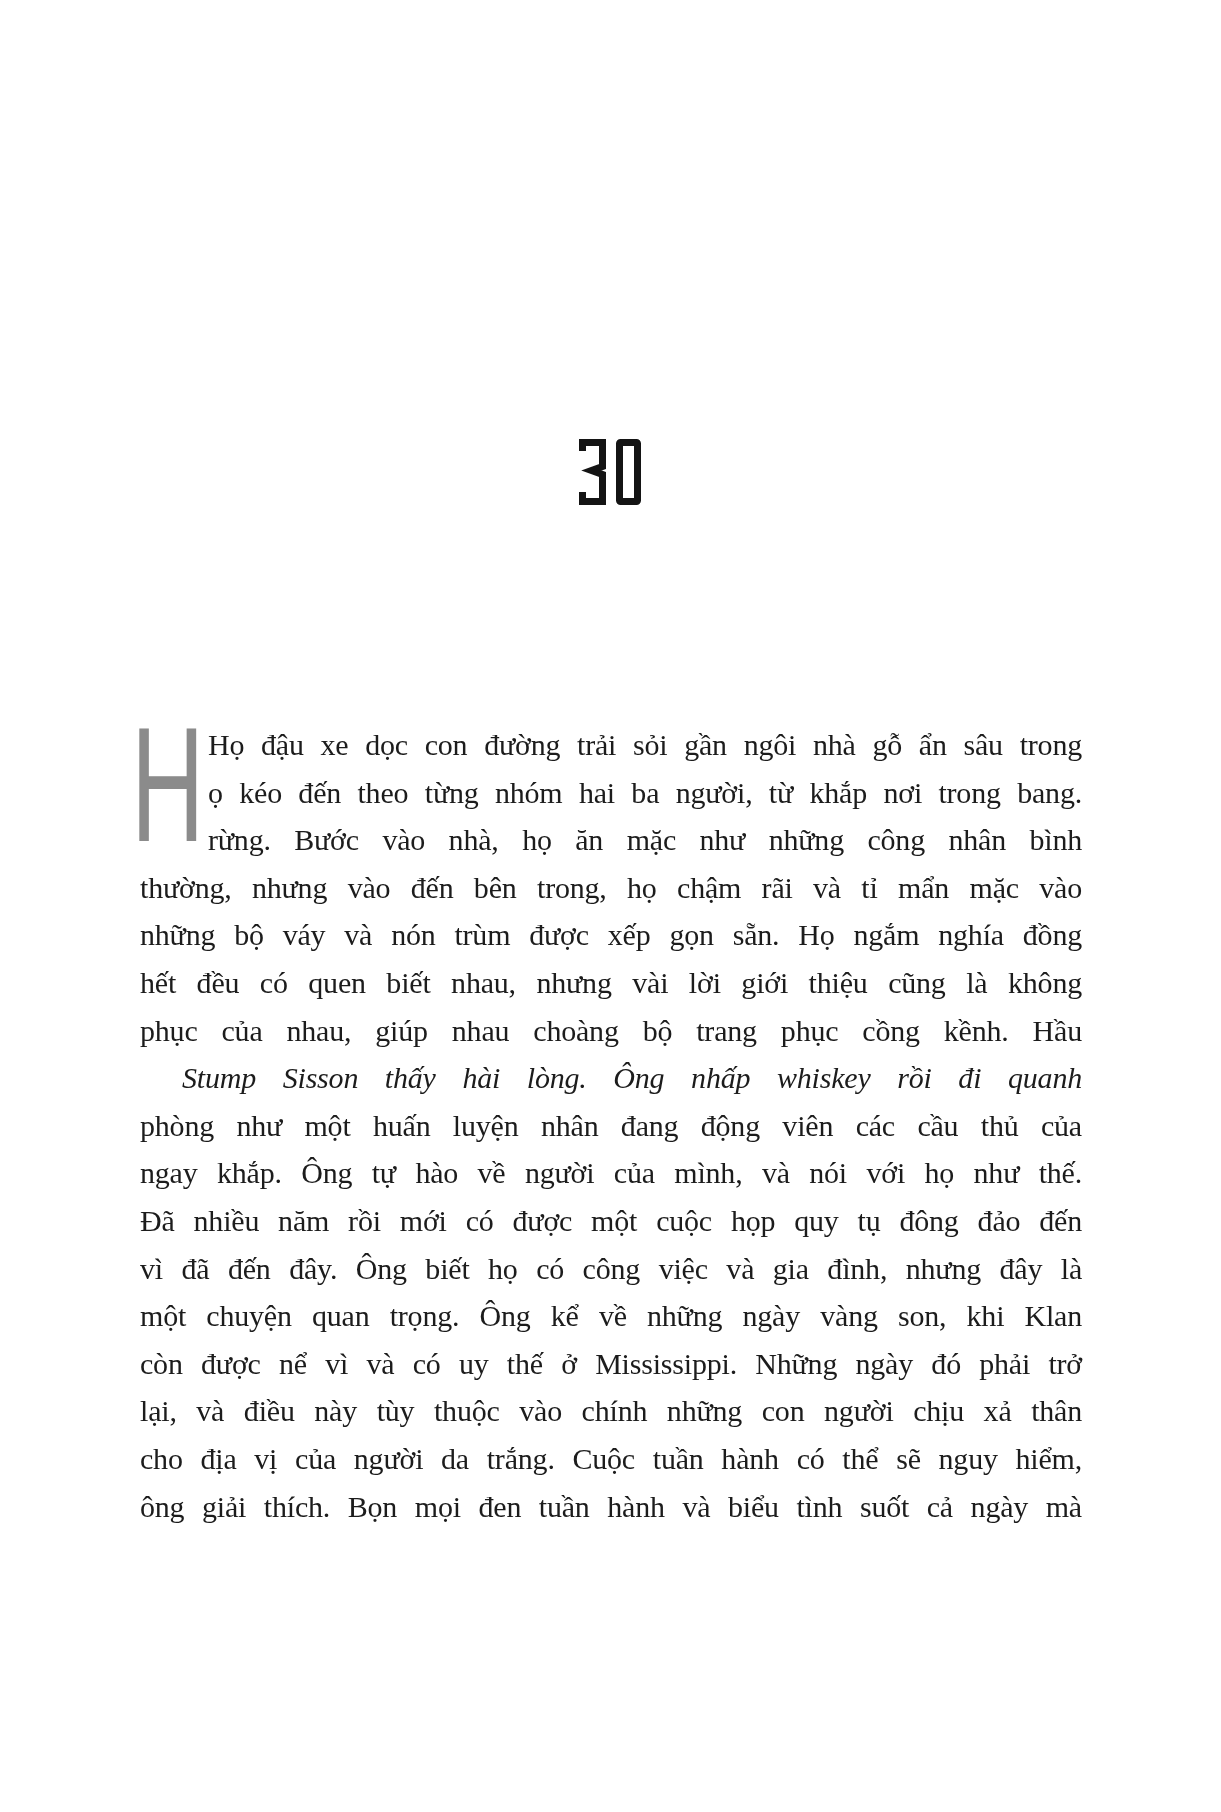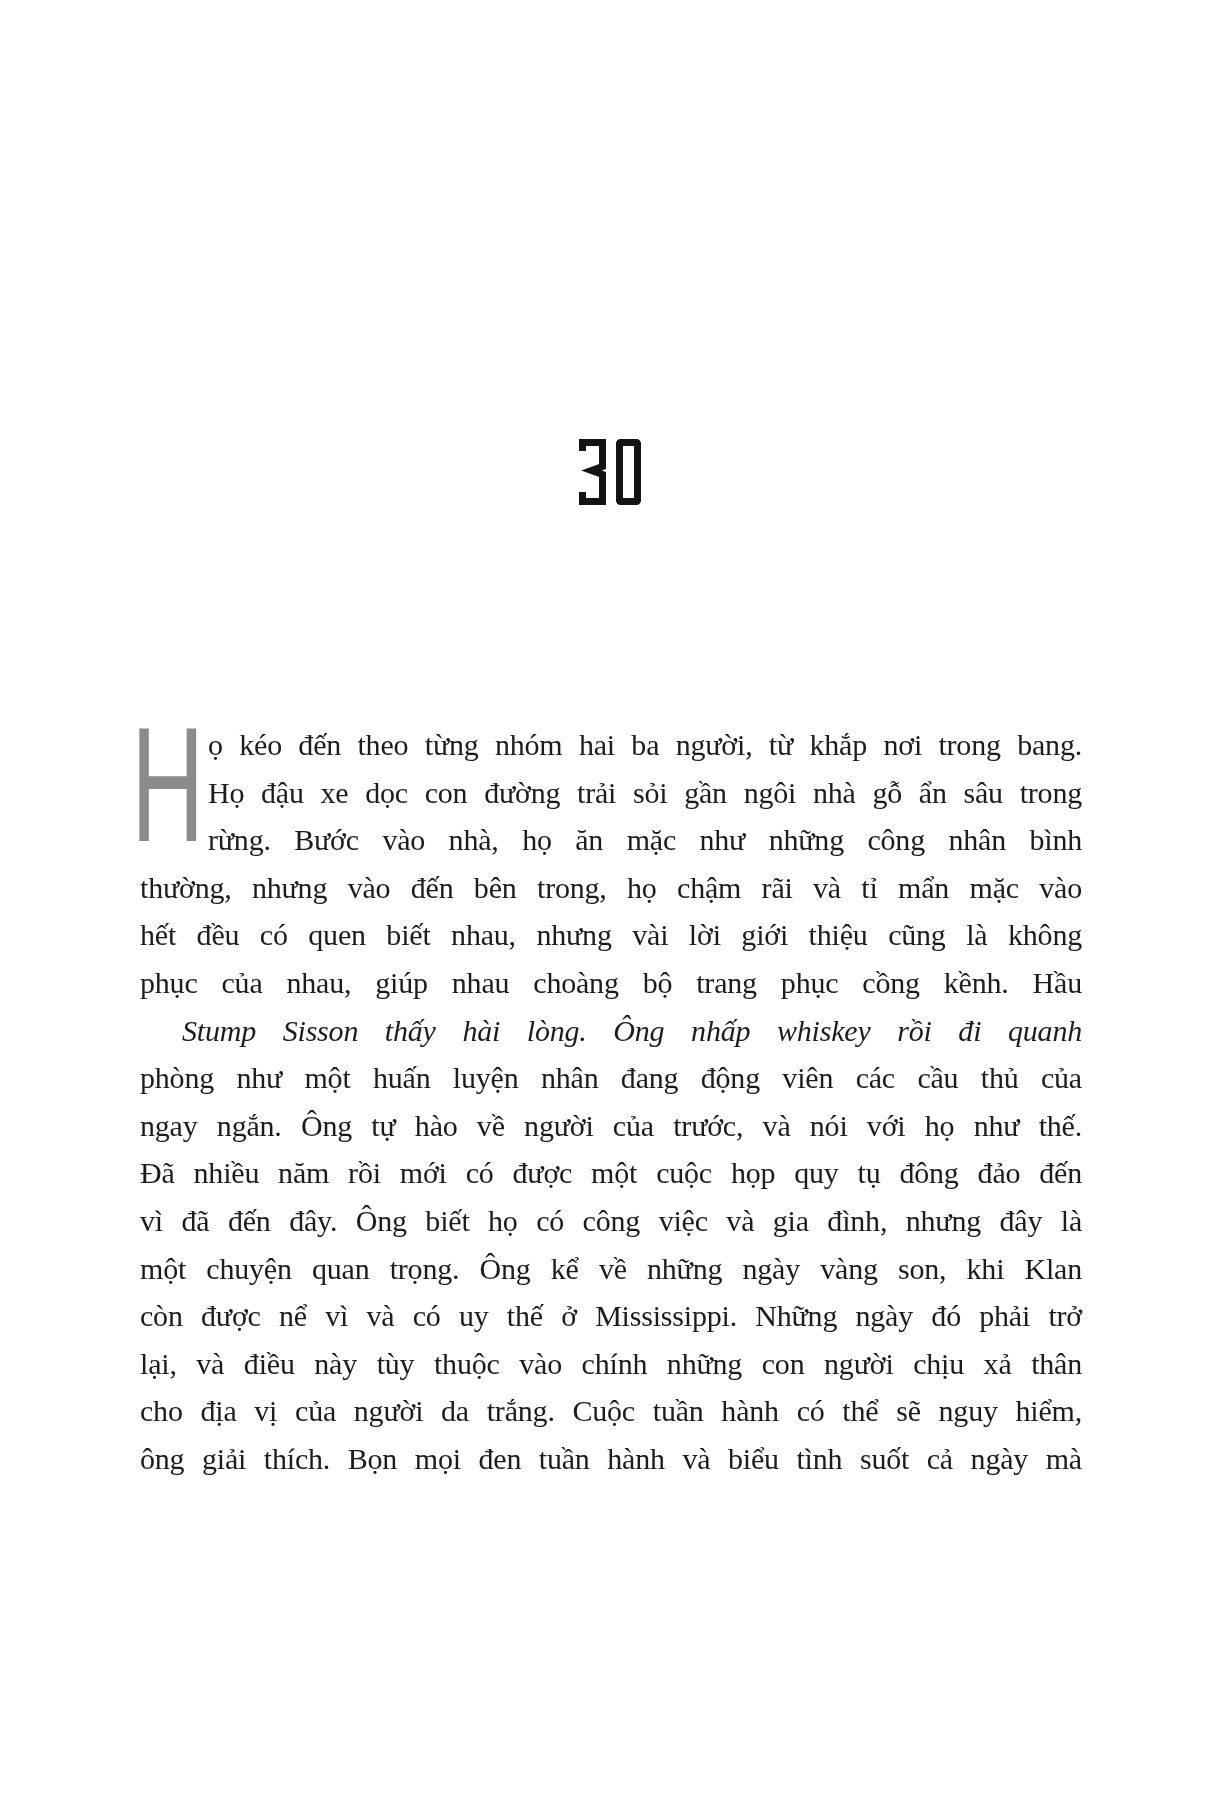--- a/index.html
+++ b/index.html
@@ -80,33 +80,34 @@
       <path d="M3.5 12 V3.5 H23.5 V27.5 L12.5 31.5 L23.5 35.5 V62.5 H3.5 V53" fill="none" stroke="#141414" stroke-width="7" stroke-linejoin="miter"></path>
       <rect x="40.5" y="3.5" width="18" height="59" rx="1" fill="none" stroke="#141414" stroke-width="7" stroke-linejoin="miter"></rect>
     </svg>
   </div>
 
   <div class="text-block">
 
     <div class="dropcap-wrap">
       <div class="dropcap">H</div>
       <div class="wrap-lines">
+        <div class="line">Họ đậu xe dọc con đường trải sỏi gần ngôi nhà gỗ ẩn sâu trong</div>
         <div class="line">ọ kéo đến theo từng nhóm hai ba người, từ khắp nơi trong bang.</div>
-        <div class="line">Họ đậu xe dọc con đường trải sỏi gần ngôi nhà gỗ ẩn sâu trong</div>
         <div class="line">rừng. Bước vào nhà, họ ăn mặc như những công nhân bình</div>
       </div>
       <div class="line">thường, nhưng vào đến bên trong, họ chậm rãi và tỉ mẩn mặc vào</div>
+      <div class="line">những bộ váy và nón trùm được xếp gọn sẵn. Họ ngắm nghía đồng</div>
       <div class="line">hết đều có quen biết nhau, nhưng vài lời giới thiệu cũng là không</div>
       <div class="line">phục của nhau, giúp nhau choàng bộ trang phục cồng kềnh. Hầu</div>
     </div>
 
     <div>
       <div class="line indent">Stump Sisson thấy hài lòng. Ông nhấp whiskey rồi đi quanh</div>
       <div class="line">phòng như một huấn luyện nhân đang động viên các cầu thủ của</div>
-      <div class="line">ngay ngắn. Ông tự hào về người của trước, và nói với họ như thế.</div>
+      <div class="line">ngay khắp. Ông tự hào về người của mình, và nói với họ như thế.</div>
       <div class="line">Đã nhiều năm rồi mới có được một cuộc họp quy tụ đông đảo đến</div>
       <div class="line">vì đã đến đây. Ông biết họ có công việc và gia đình, nhưng đây là</div>
       <div class="line">một chuyện quan trọng. Ông kể về những ngày vàng son, khi Klan</div>
       <div class="line">còn được nể vì và có uy thế ở Mississippi. Những ngày đó phải trở</div>
       <div class="line">lại, và điều này tùy thuộc vào chính những con người chịu xả thân</div>
       <div class="line">cho địa vị của người da trắng. Cuộc tuần hành có thể sẽ nguy hiểm,</div>
       <div class="line">ông giải thích. Bọn mọi đen tuần hành và biểu tình suốt cả ngày mà</div>
     </div>
 
   </div>

